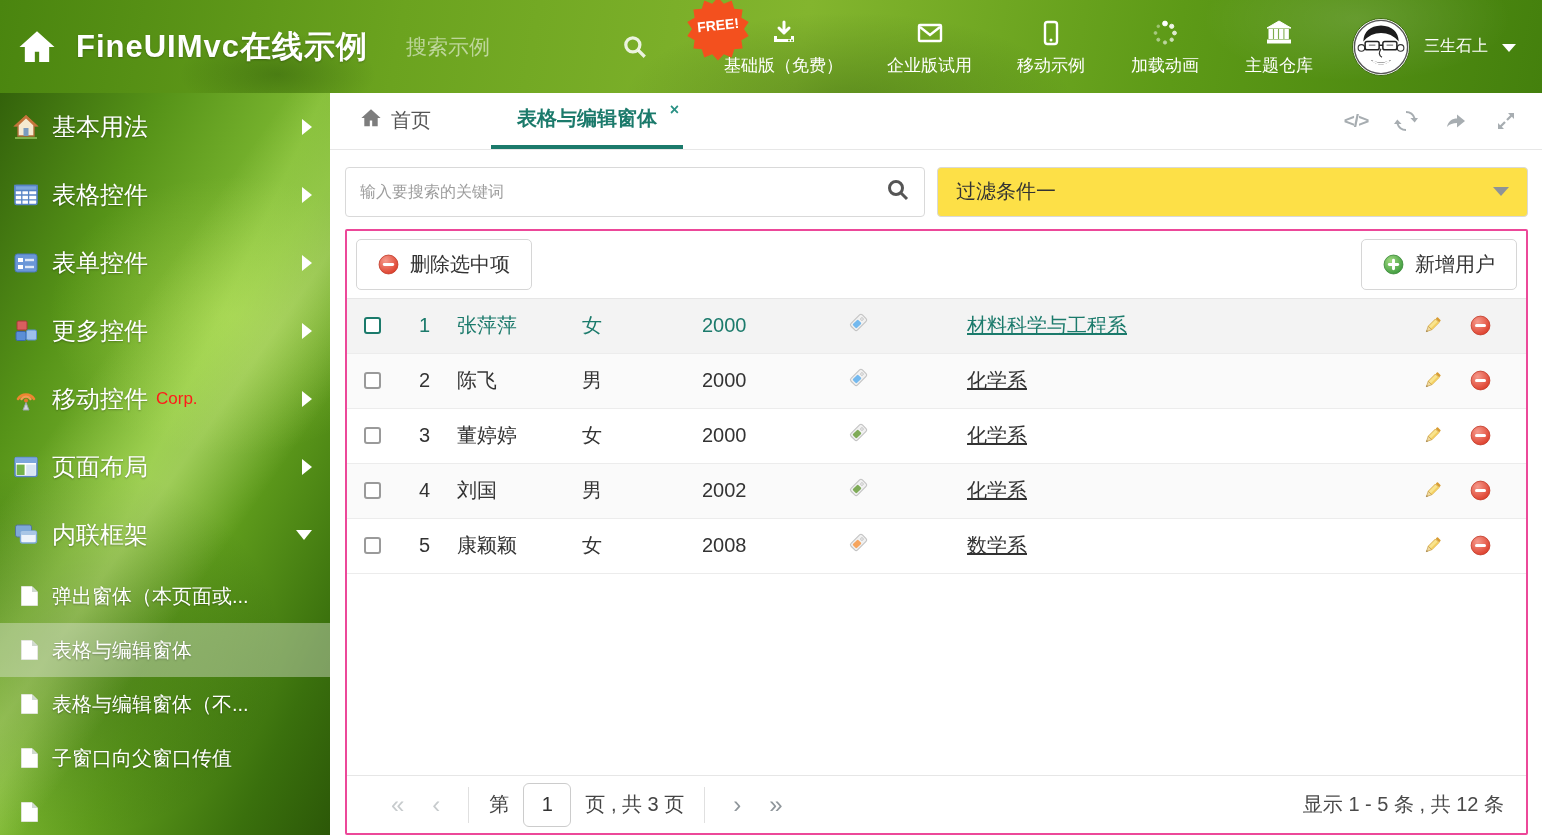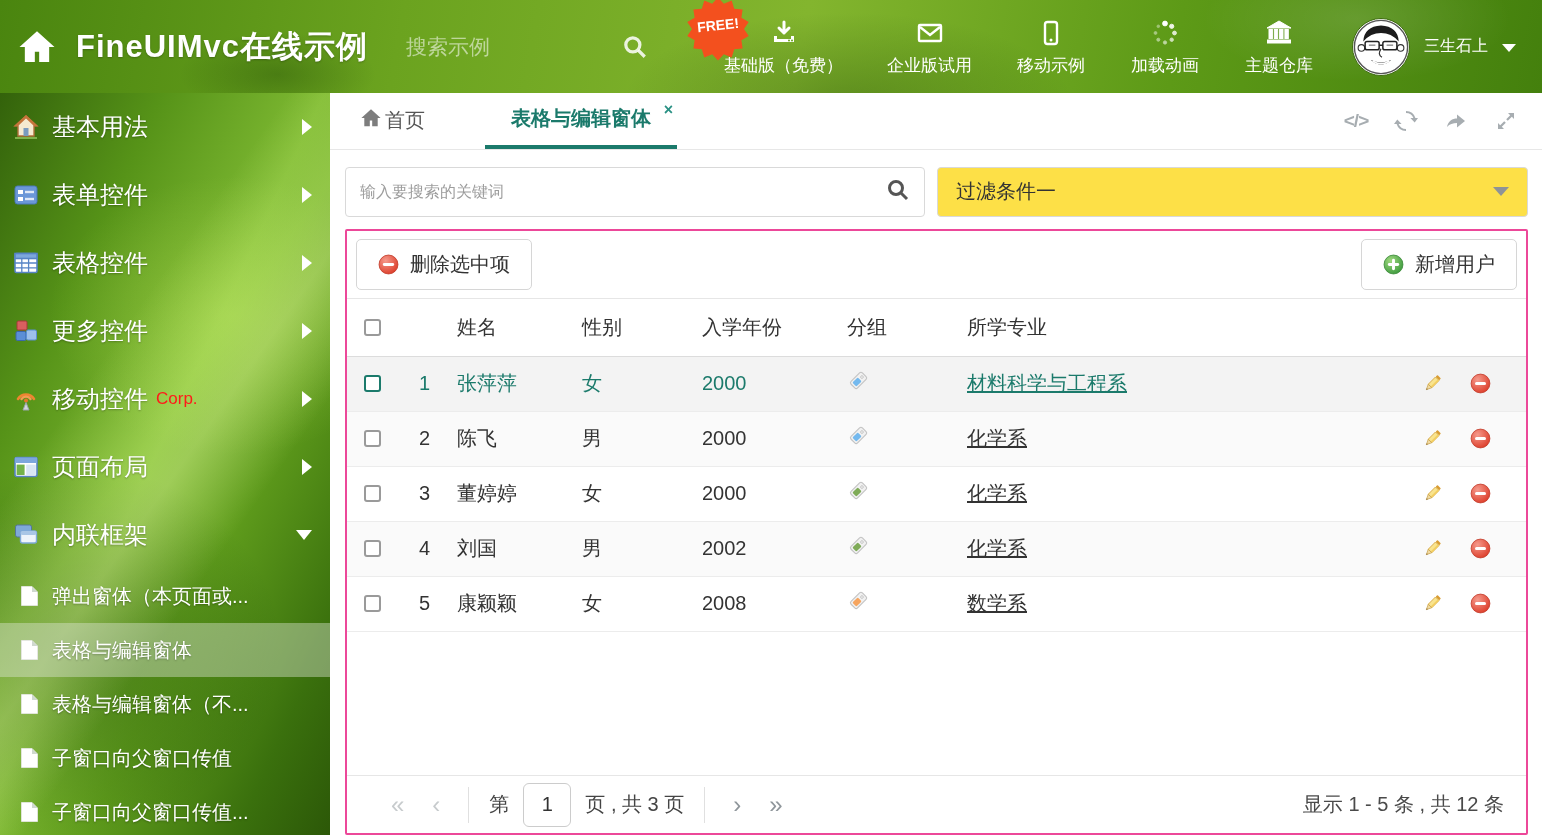--- a/index.html
+++ b/index.html
@@ -67,21 +67,21 @@
   .side-child{ display:flex; align-items:center; height:54px; padding-left:20px; cursor:pointer; color:#fff; }
   .side-child.selected{ background:rgba(225,232,218,.42); }
   .side-child .p-icn{ width:19px; height:22px; margin-right:13px; flex:none; }
   .side-child .p-icn svg{ width:19px; height:22px; }
   .side-child .c-lbl{ font-size:20px; text-shadow:0 1px 2px rgba(0,0,0,.3); white-space:nowrap; }
 
   
   .main{ flex:1; display:flex; flex-direction:column; background:#fff; min-width:0; }
 
   .tabbar{ height:62px; display:flex; align-items:stretch; border-bottom:1px solid #e7e7e7; position:relative; }
-  .tab{ display:flex; align-items:center; gap:3px; padding:0 26px; font-size:20px; color:#555; cursor:pointer; }
+  .tab{ display:flex; align-items:center; gap:9px; padding:0 26px; font-size:20px; color:#555; cursor:pointer; }
   .tab.first{ margin-left:4px; }
   .tab .th-icn svg{ width:22px; height:22px; fill:#7d7d7d; }
   .tab.active{ color:var(--teal,#1b7a6b); font-weight:bold; border-bottom:4px solid #1b7a6b; margin-left:34px; position:relative; }
   .tab.active .tab-close{ position:absolute; right:4px; top:8px; font-size:16px; font-weight:bold; color:#2a9184; cursor:pointer; }
   .tab-tools{ margin-left:auto; display:flex; align-items:center; gap:26px; padding-right:24px; }
   .tab-tools .tool{ width:24px; height:24px; cursor:pointer; color:#a7adb1; display:flex; align-items:center; justify-content:center; }
   .tab-tools .tool svg{ width:24px; height:24px; }
   .tab-tools .code-glyph{ font-size:19px; font-weight:bold; color:#a7adb1; letter-spacing:-1px; }
 
   .filter-row{ display:flex; gap:12px; padding:17px 14px 12px 15px; }
@@ -238,36 +238,36 @@
             <path d="M13 2 2 12h3v10h16V12h3z" fill="#f5ead0" stroke="#b0703a" stroke-width="1.4"></path>
             <path d="M13 1 1 12h4l8-7.5L21 12h4z" fill="#c4753b" stroke="none"></path>
             <rect x="10.5" y="14" width="5" height="8" fill="#7a9bbf"></rect>
             <path d="M2 23 h22 v2 H2z" fill="#7fb24a"></path>
           </svg></span>
         <span class="s-lbl">基本用法</span>
         <span class="arr arr-r"></span>
       </div>
       <div class="side-item">
         <span class="s-icn"><svg viewBox="0 0 26 26">
+            <rect x="2" y="3.5" width="22" height="19" rx="1.5" fill="#fff" stroke="#5784c6" stroke-width="1.6"></rect>
+            <rect x="2" y="3.5" width="22" height="5" fill="#7da7dd" stroke="#5784c6" stroke-width="1.6"></rect>
+            <path d="M2 13h22M2 17.8h22M8.8 8.5v14M15.6 8.5v14" stroke="#5784c6" stroke-width="1.3"></path>
+          </svg></span>
+        <span class="s-lbl">表格控件</span>
+        <span class="arr arr-r"></span>
+      </div>
+      <div class="side-item">
+        <span class="s-icn"><svg viewBox="0 0 26 26">
             <rect x="2" y="4" width="22" height="18" rx="2.5" fill="#6b97d8" stroke="#4a78bb" stroke-width="1"></rect>
             <rect x="5" y="8" width="5" height="4" fill="#fff"></rect>
             <rect x="12" y="8.8" width="9" height="2.4" fill="#dfe9f7"></rect>
             <rect x="5" y="15" width="5" height="4" fill="#fff"></rect>
             <rect x="12" y="15.8" width="9" height="2.4" fill="#dfe9f7"></rect>
           </svg></span>
         <span class="s-lbl">表单控件</span>
-        <span class="arr arr-r"></span>
-      </div>
-      <div class="side-item">
-        <span class="s-icn"><svg viewBox="0 0 26 26">
-            <rect x="2" y="3.5" width="22" height="19" rx="1.5" fill="#fff" stroke="#5784c6" stroke-width="1.6"></rect>
-            <rect x="2" y="3.5" width="22" height="5" fill="#7da7dd" stroke="#5784c6" stroke-width="1.6"></rect>
-            <path d="M2 13h22M2 17.8h22M8.8 8.5v14M15.6 8.5v14" stroke="#5784c6" stroke-width="1.3"></path>
-          </svg></span>
-        <span class="s-lbl">表格控件</span>
         <span class="arr arr-r"></span>
       </div>
       <div class="side-item">
         <span class="s-icn"><svg viewBox="0 0 26 26">
             <rect x="4" y="3" width="10" height="9" rx="1.5" fill="#d95f5f" stroke="#a83838" stroke-width="1"></rect>
             <rect x="3" y="13.5" width="10" height="9" rx="1.5" fill="#5b8ed6" stroke="#3a67ad" stroke-width="1"></rect>
             <rect x="13.5" y="12" width="10" height="10" rx="1.5" fill="#9dc0ea" stroke="#5b8ed6" stroke-width="1"></rect>
           </svg></span>
         <span class="s-lbl">更多控件</span>
         <span class="arr arr-r"></span>
@@ -328,21 +328,20 @@
             <path d="M1.5 1.5 H12 L17.5 7 V20.5 H1.5 Z" fill="#fff" stroke="#e8e8e8" stroke-width="0.8"></path>
             <path d="M12 1.5 V7 H17.5 Z" fill="#cfd8cf"></path>
           </svg></span>
         <span class="c-lbl">子窗口向父窗口传值</span>
       </div>
       <div class="side-child">
         <span class="p-icn"><svg viewBox="0 0 19 22">
             <path d="M1.5 1.5 H12 L17.5 7 V20.5 H1.5 Z" fill="#fff" stroke="#e8e8e8" stroke-width="0.8"></path>
             <path d="M12 1.5 V7 H17.5 Z" fill="#cfd8cf"></path>
           </svg></span>
-        <span class="c-lbl">子窗口向父窗口传值...</span>
       </div>
     </div>
 
   <div class="main">
 
     <div class="tabbar">
       <div class="tab first">
         <span class="th-icn">
           <svg viewBox="0 0 24 24">
               <path d="M12 2.5 1.5 12h3.2v9h6v-6.2h2.6V21h6v-9h3.2z"></path>
@@ -417,32 +416,20 @@
               </defs>
             <circle cx="10" cy="10" r="9" fill="url(#gr-green)" stroke="#3a8a38" stroke-width="0.8"></circle>
             <rect x="4.6" y="8.6" width="10.8" height="2.8" rx="1.4" fill="#fff"></rect>
             <rect x="8.6" y="4.6" width="2.8" height="10.8" rx="1.4" fill="#fff"></rect>
           </svg>
           <span>新增用户</span>
         </button>
       </div>
 
       <div class="grid" id="grid">
-          <div class="grid-row head">
-            <div class="cell c-check">
-              <span class="checkbox"></span>
-            </div>
-            <div class="cell c-num"></div>
-            <div class="cell">姓名</div>
-            <div class="cell">性别</div>
-            <div class="cell">入学年份</div>
-            <div class="cell">分组</div>
-            <div class="cell">所学专业</div>
-            <div class="cell"></div>
-          </div>
           <div class="grid-row selected">
             <div class="cell c-check">
               <span class="checkbox"></span>
             </div>
             <div class="cell c-num">1</div>
             <div class="cell">张萍萍</div>
             <div class="cell">女</div>
             <div class="cell">2000</div>
             <div class="cell c-tag"><span><svg viewBox="0 0 22 22">
                   <g transform="rotate(45 11 11)">

